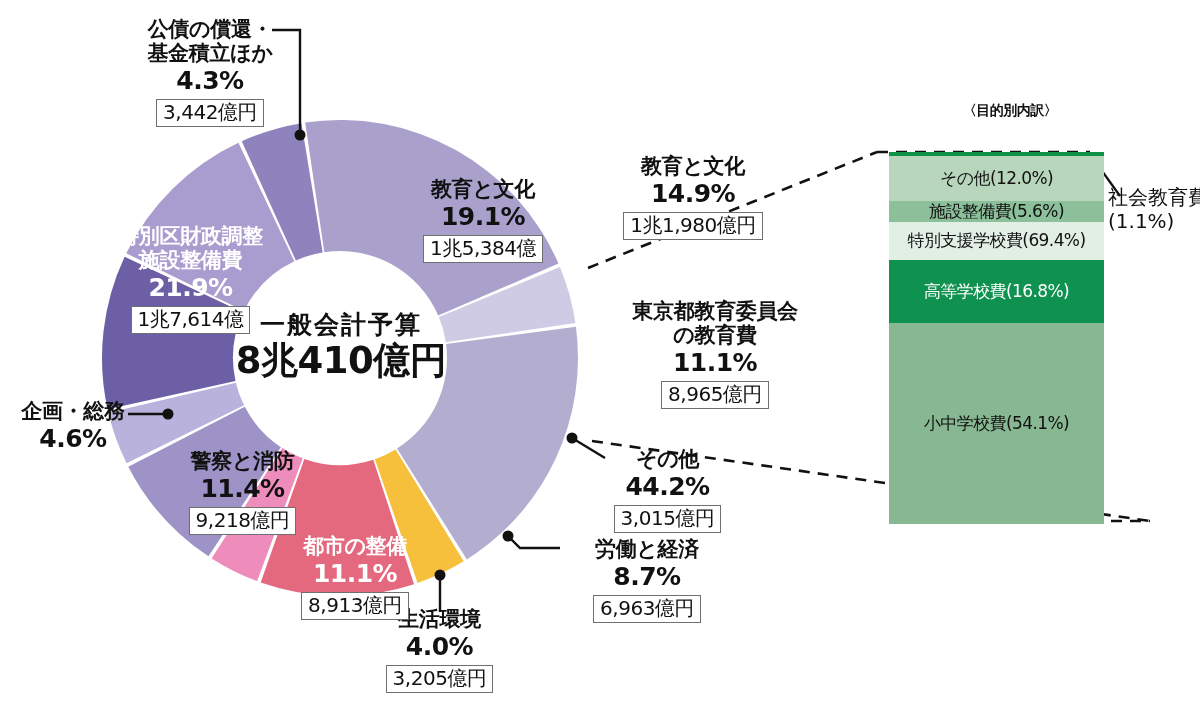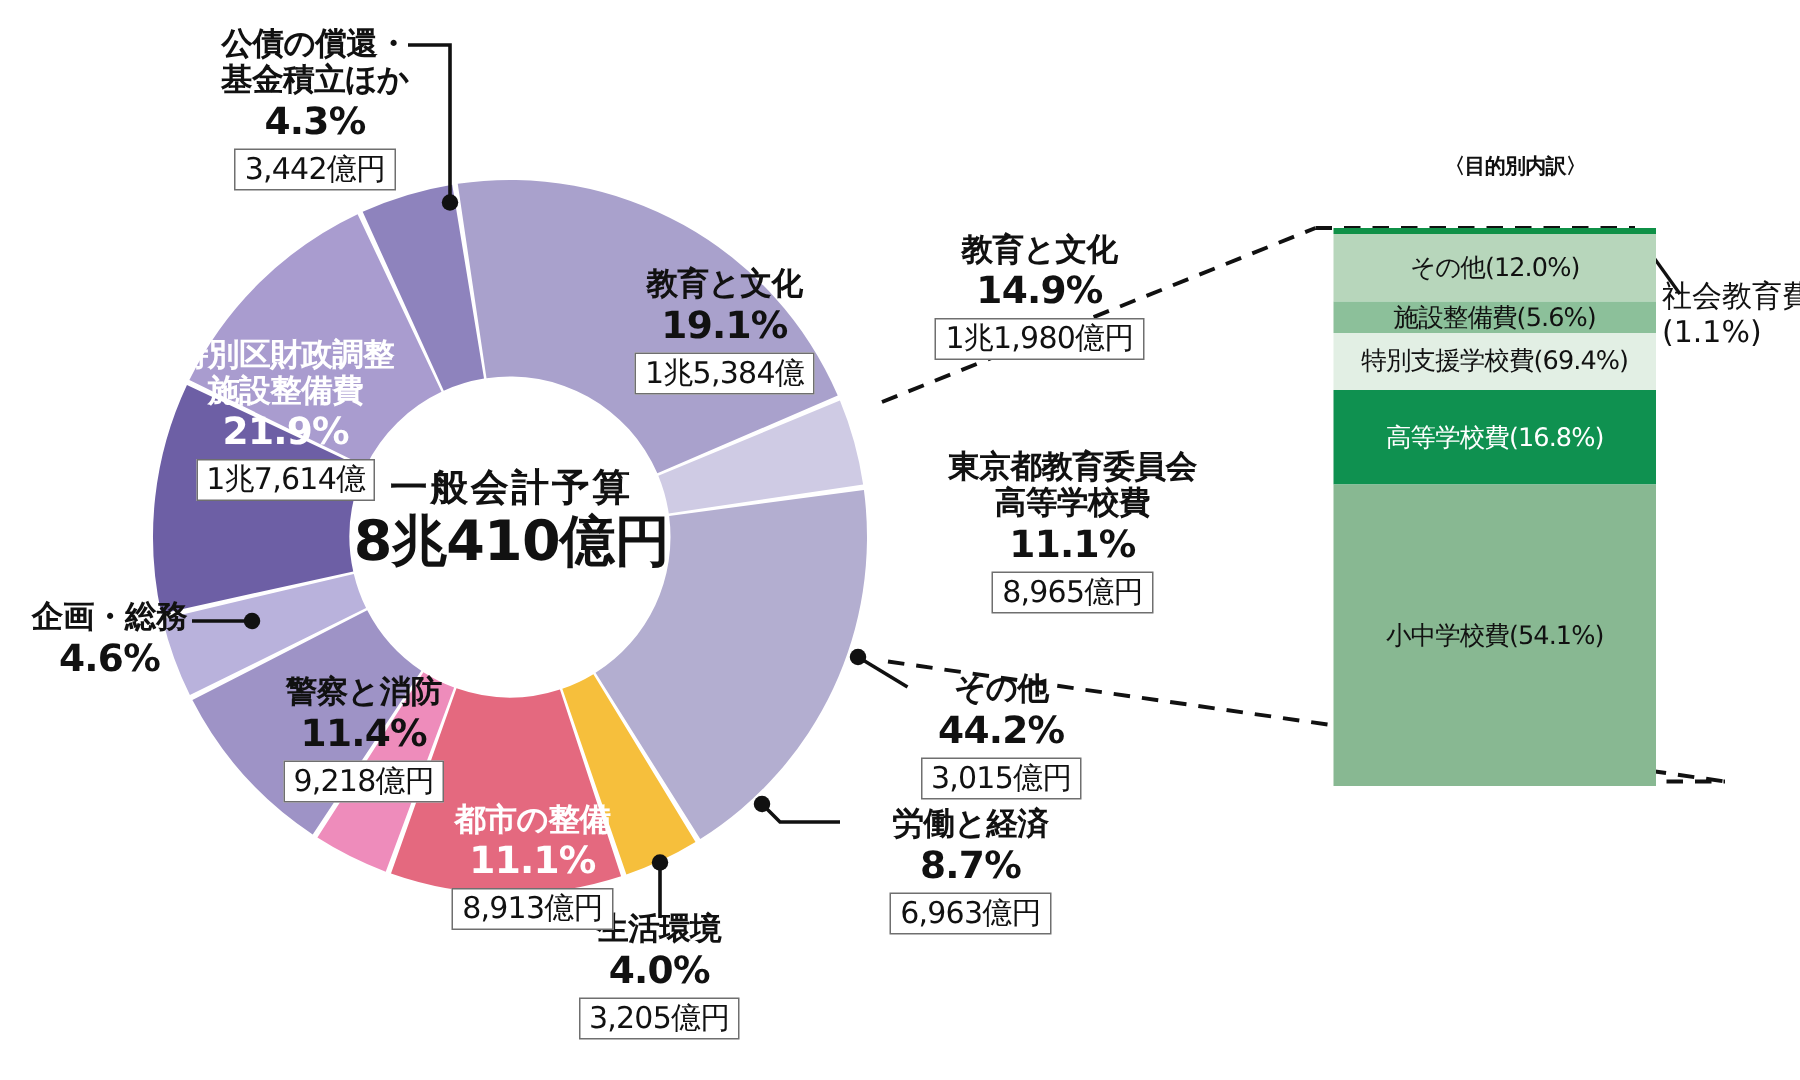--- a/index.html
+++ b/index.html
@@ -220,21 +220,21 @@
   </div>
 
   <div class="lbl" style="left:598px; top:155px; width:190px;">
     <div class="name">教育と文化</div>
     <div class="pct">14.9%</div>
     <div><span class="amt">1兆1,980億円</span></div>
   </div>
 
   <div class="lbl" style="left:600px; top:300px; width:230px;">
     <div class="name">東京都教育委員会</div>
-    <div class="name">高等学校費</div>
+    <div class="name">の教育費</div>
     <div class="pct">11.1%</div>
     <div><span class="amt">8,965億円</span></div>
   </div>
 
   <div class="lbl" style="left:600px; top:448px; width:135px;">
     <div class="name">その他</div>
     <div class="pct">44.2%</div>
     <div><span class="amt">3,015億円</span></div>
   </div>
 

